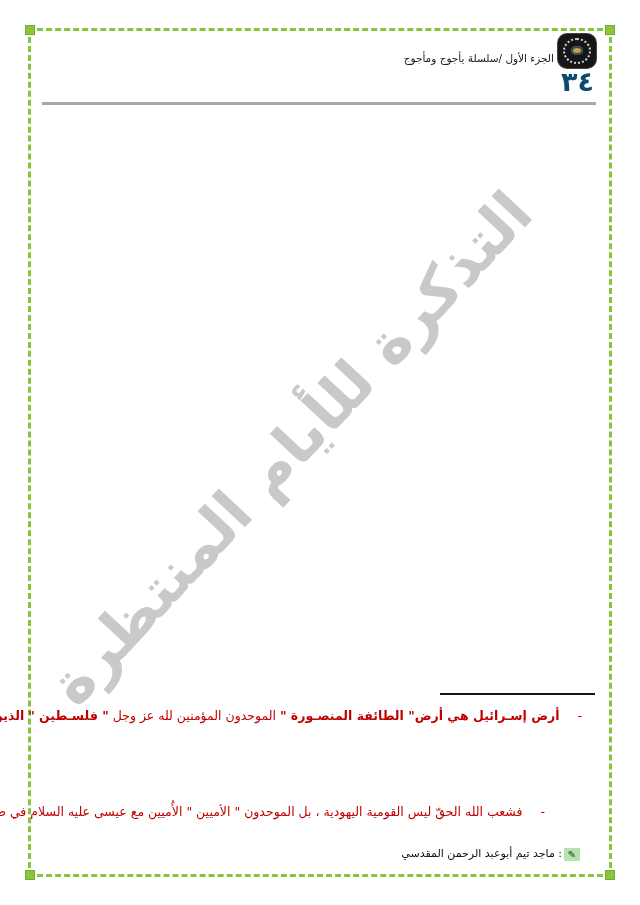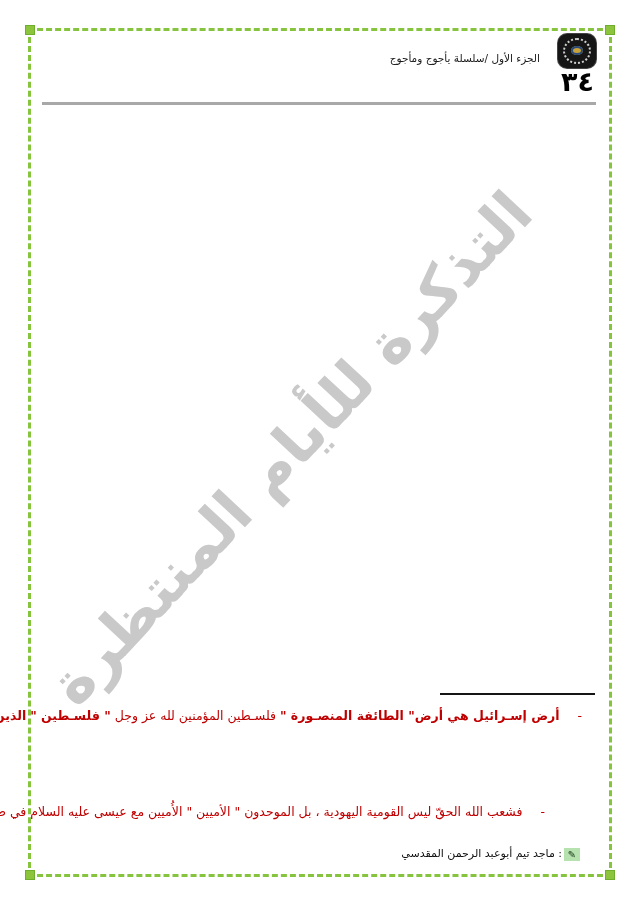--- a/index.html
+++ b/index.html
@@ -36,29 +36,29 @@
   .logo .ring{
     position:absolute;left:5px;top:4px;right:5px;bottom:4px;
     border:2px dotted #cfcfcf;border-radius:50%;
   }
   .logo .core{
     position:absolute;left:13px;top:12px;width:12px;height:9px;
     background:#caa23a;border-radius:50%;
     box-shadow:inset 0 0 0 2px #274a7a;
   }
   .series-title{
-    position:absolute;right:100px;top:52px;
+    position:absolute;right:86px;top:52px;
     direction:rtl;
     font-size:10.5px;color:#1a1a1a;
     white-space:nowrap;
   }
   .page-number{
     position:absolute;right:46px;top:66px;
     direction:rtl;
-    font-size:27px;font-weight:bold;color:#000000;
+    font-size:27px;font-weight:bold;color:#0c4a6e;
     font-family:"DejaVu Serif","DejaVu Sans",serif;
   }
   .header-rule{
     position:absolute;left:42px;right:44px;top:102px;height:3px;
     background:#a8a8a8;
   }
 
   
   .watermark{
     position:absolute;left:-35px;top:408px;width:660px;
@@ -143,21 +143,21 @@
   <div class="header-rule"></div>
 
   <div class="watermark">التذكرة للأيام المنتظرة</div>
 
 
   <div class="footnote-rule"></div>
 
   <div class="fn fn-line1">
     <span class="dash">-</span>
     <b>أرض إسـرائيل هي أرض" الطائفة المنصـورة "</b>
-    <span>  فلسـطين المؤمنين لله عز وجل </span>
+    <span>  الموحدون المؤمنين لله عز وجل </span>
     <b>" فلسـطين "</b>
     <b>  الذين يكونون مع عيسـى</b>
   </div>
 
 
   <div class="fn fn-item2">
     <span class="dash">-</span>
     <span>فشعب الله الحقّ ليس القومية اليهودية ، بل الموحدون " الأميين " الأُميين مع عيسى عليه السلام في طور القدس</span>
   </div>
 

